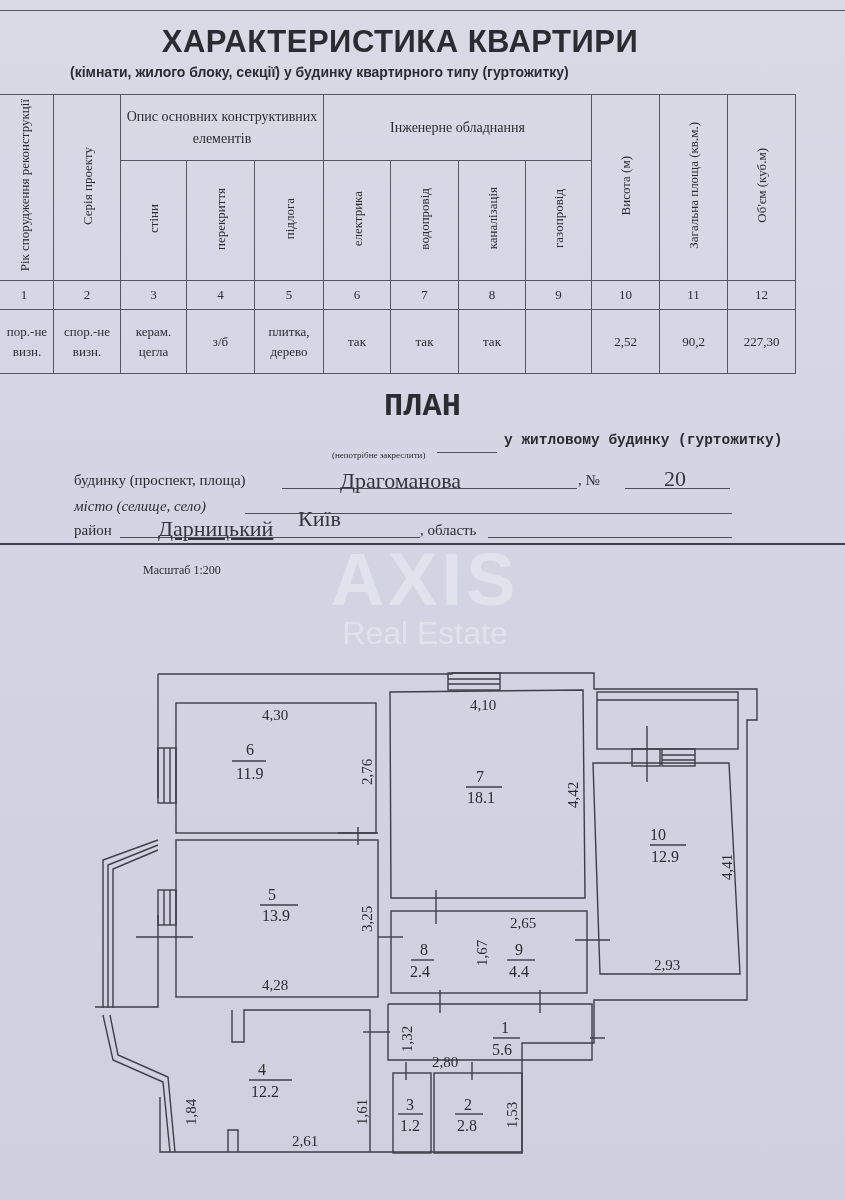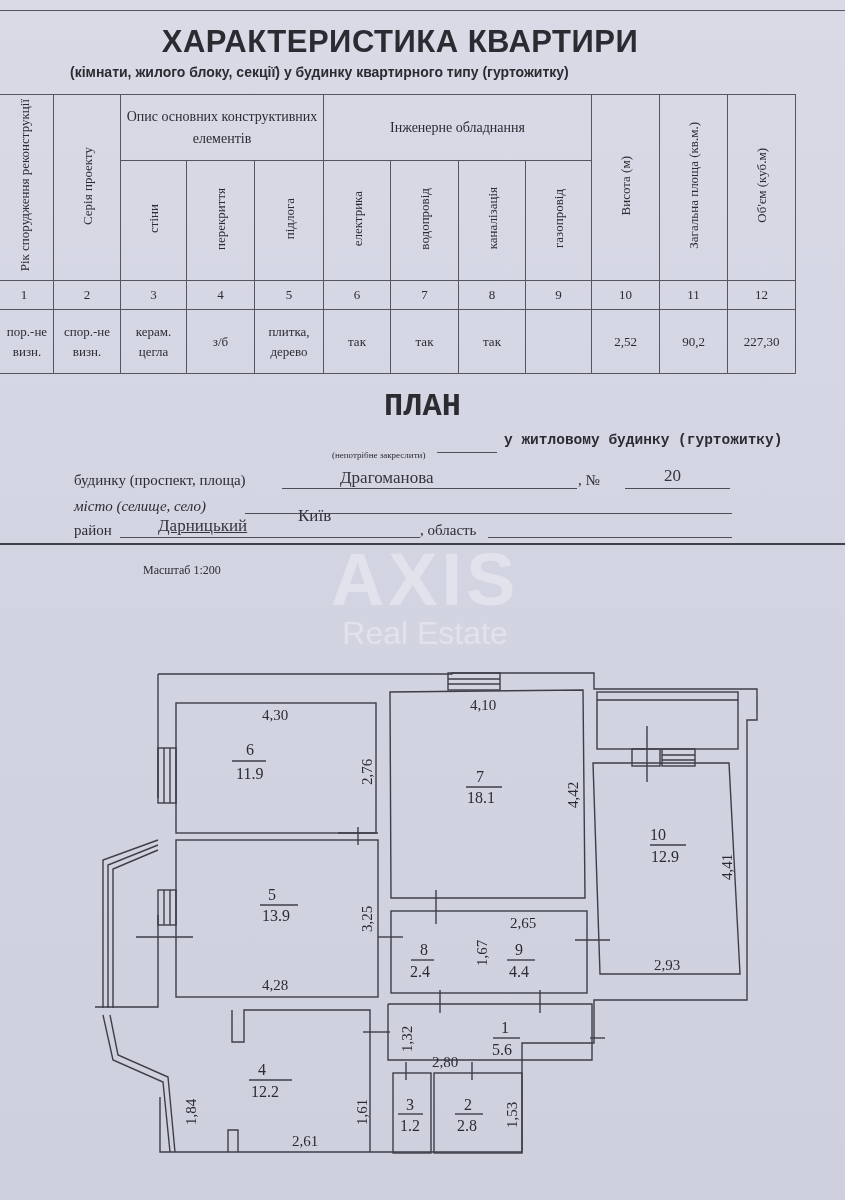--- a/index.html
+++ b/index.html
@@ -9,21 +9,21 @@
   .h1{position:absolute;left:0;width:800px;text-align:center;font-family:"Liberation Sans",sans-serif;font-weight:bold;font-size:31px;letter-spacing:0.5px;color:#2b2b32;}
   .h1 .u{text-decoration-thickness:2px;}
   .sub{position:absolute;font-family:"Liberation Sans",sans-serif;font-weight:bold;font-size:14px;color:#2b2b32;white-space:nowrap;}
   .sub .u{}
   table.tbl{position:absolute;left:-6px;top:94px;border-collapse:collapse;table-layout:fixed;}
   table.tbl td{border:1.5px solid #55565f;text-align:center;vertical-align:middle;font-size:13px;padding:0;color:#2b2b32;}
   .vert{writing-mode:vertical-rl;transform:rotate(180deg);display:inline-block;font-size:13px;line-height:15px;}
   .plan-title{position:absolute;left:0;width:845px;top:388px;text-align:center;font-family:Liberation Mono, monospace;font-weight:bold;font-size:32px;color:#2b2b32;}
   .line{position:absolute;height:1px;background:#4d4e58;}
   .txt{position:absolute;white-space:nowrap;font-size:15px;color:#2b2b32;}
-  .hand{position:absolute;white-space:nowrap;font-size:17px;color:#34343e;}
+  .hand{position:absolute;white-space:nowrap;font-size:22px;color:#34343e;}
   .small{font-size:9px;}
   .watermark{position:absolute;left:300px;top:545px;width:250px;text-align:center;color:#e5e6ef;opacity:0.8;}
   .wm1{font-family:"Liberation Sans",sans-serif;font-weight:bold;font-size:74px;line-height:70px;letter-spacing:4px;}
   .wm2{font-family:"Liberation Sans",sans-serif;font-size:32px;line-height:36px;font-weight:normal;}
   svg.plan{position:absolute;left:0;top:0;}
   .rl{font-family:"Liberation Serif",serif;fill:#2b2b32;}
 </style>
 </head>
 <body>
 

